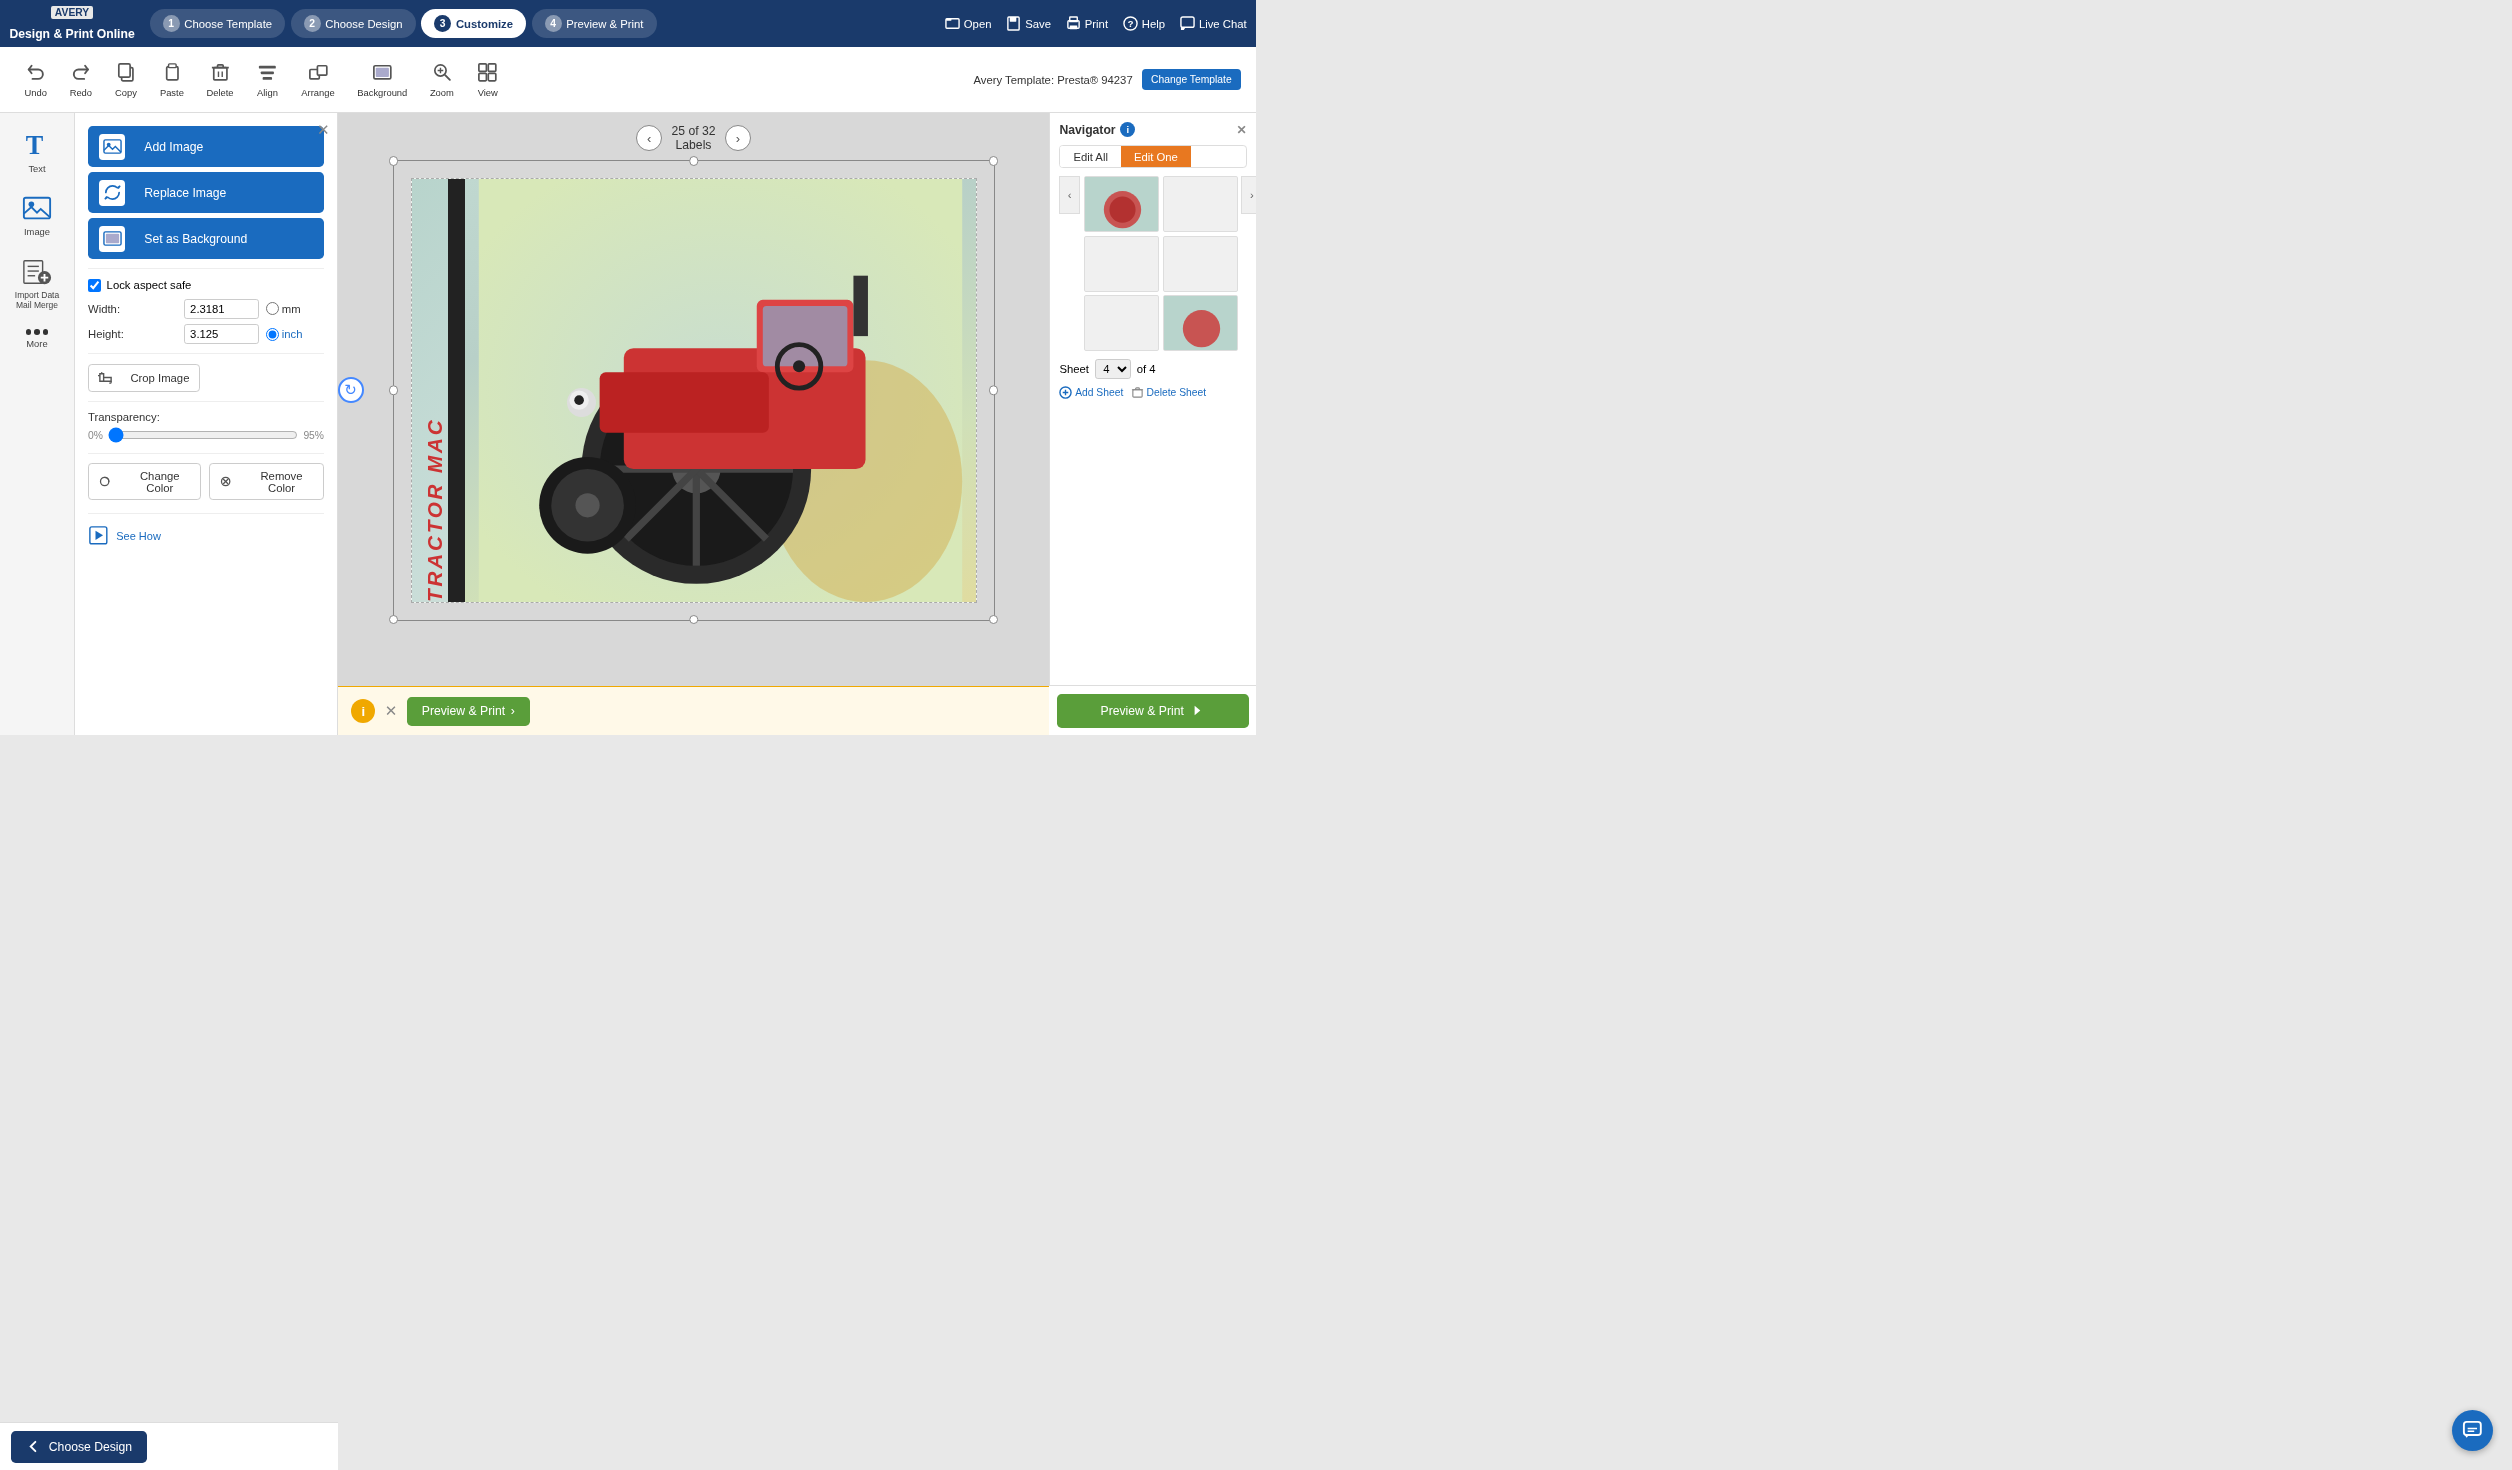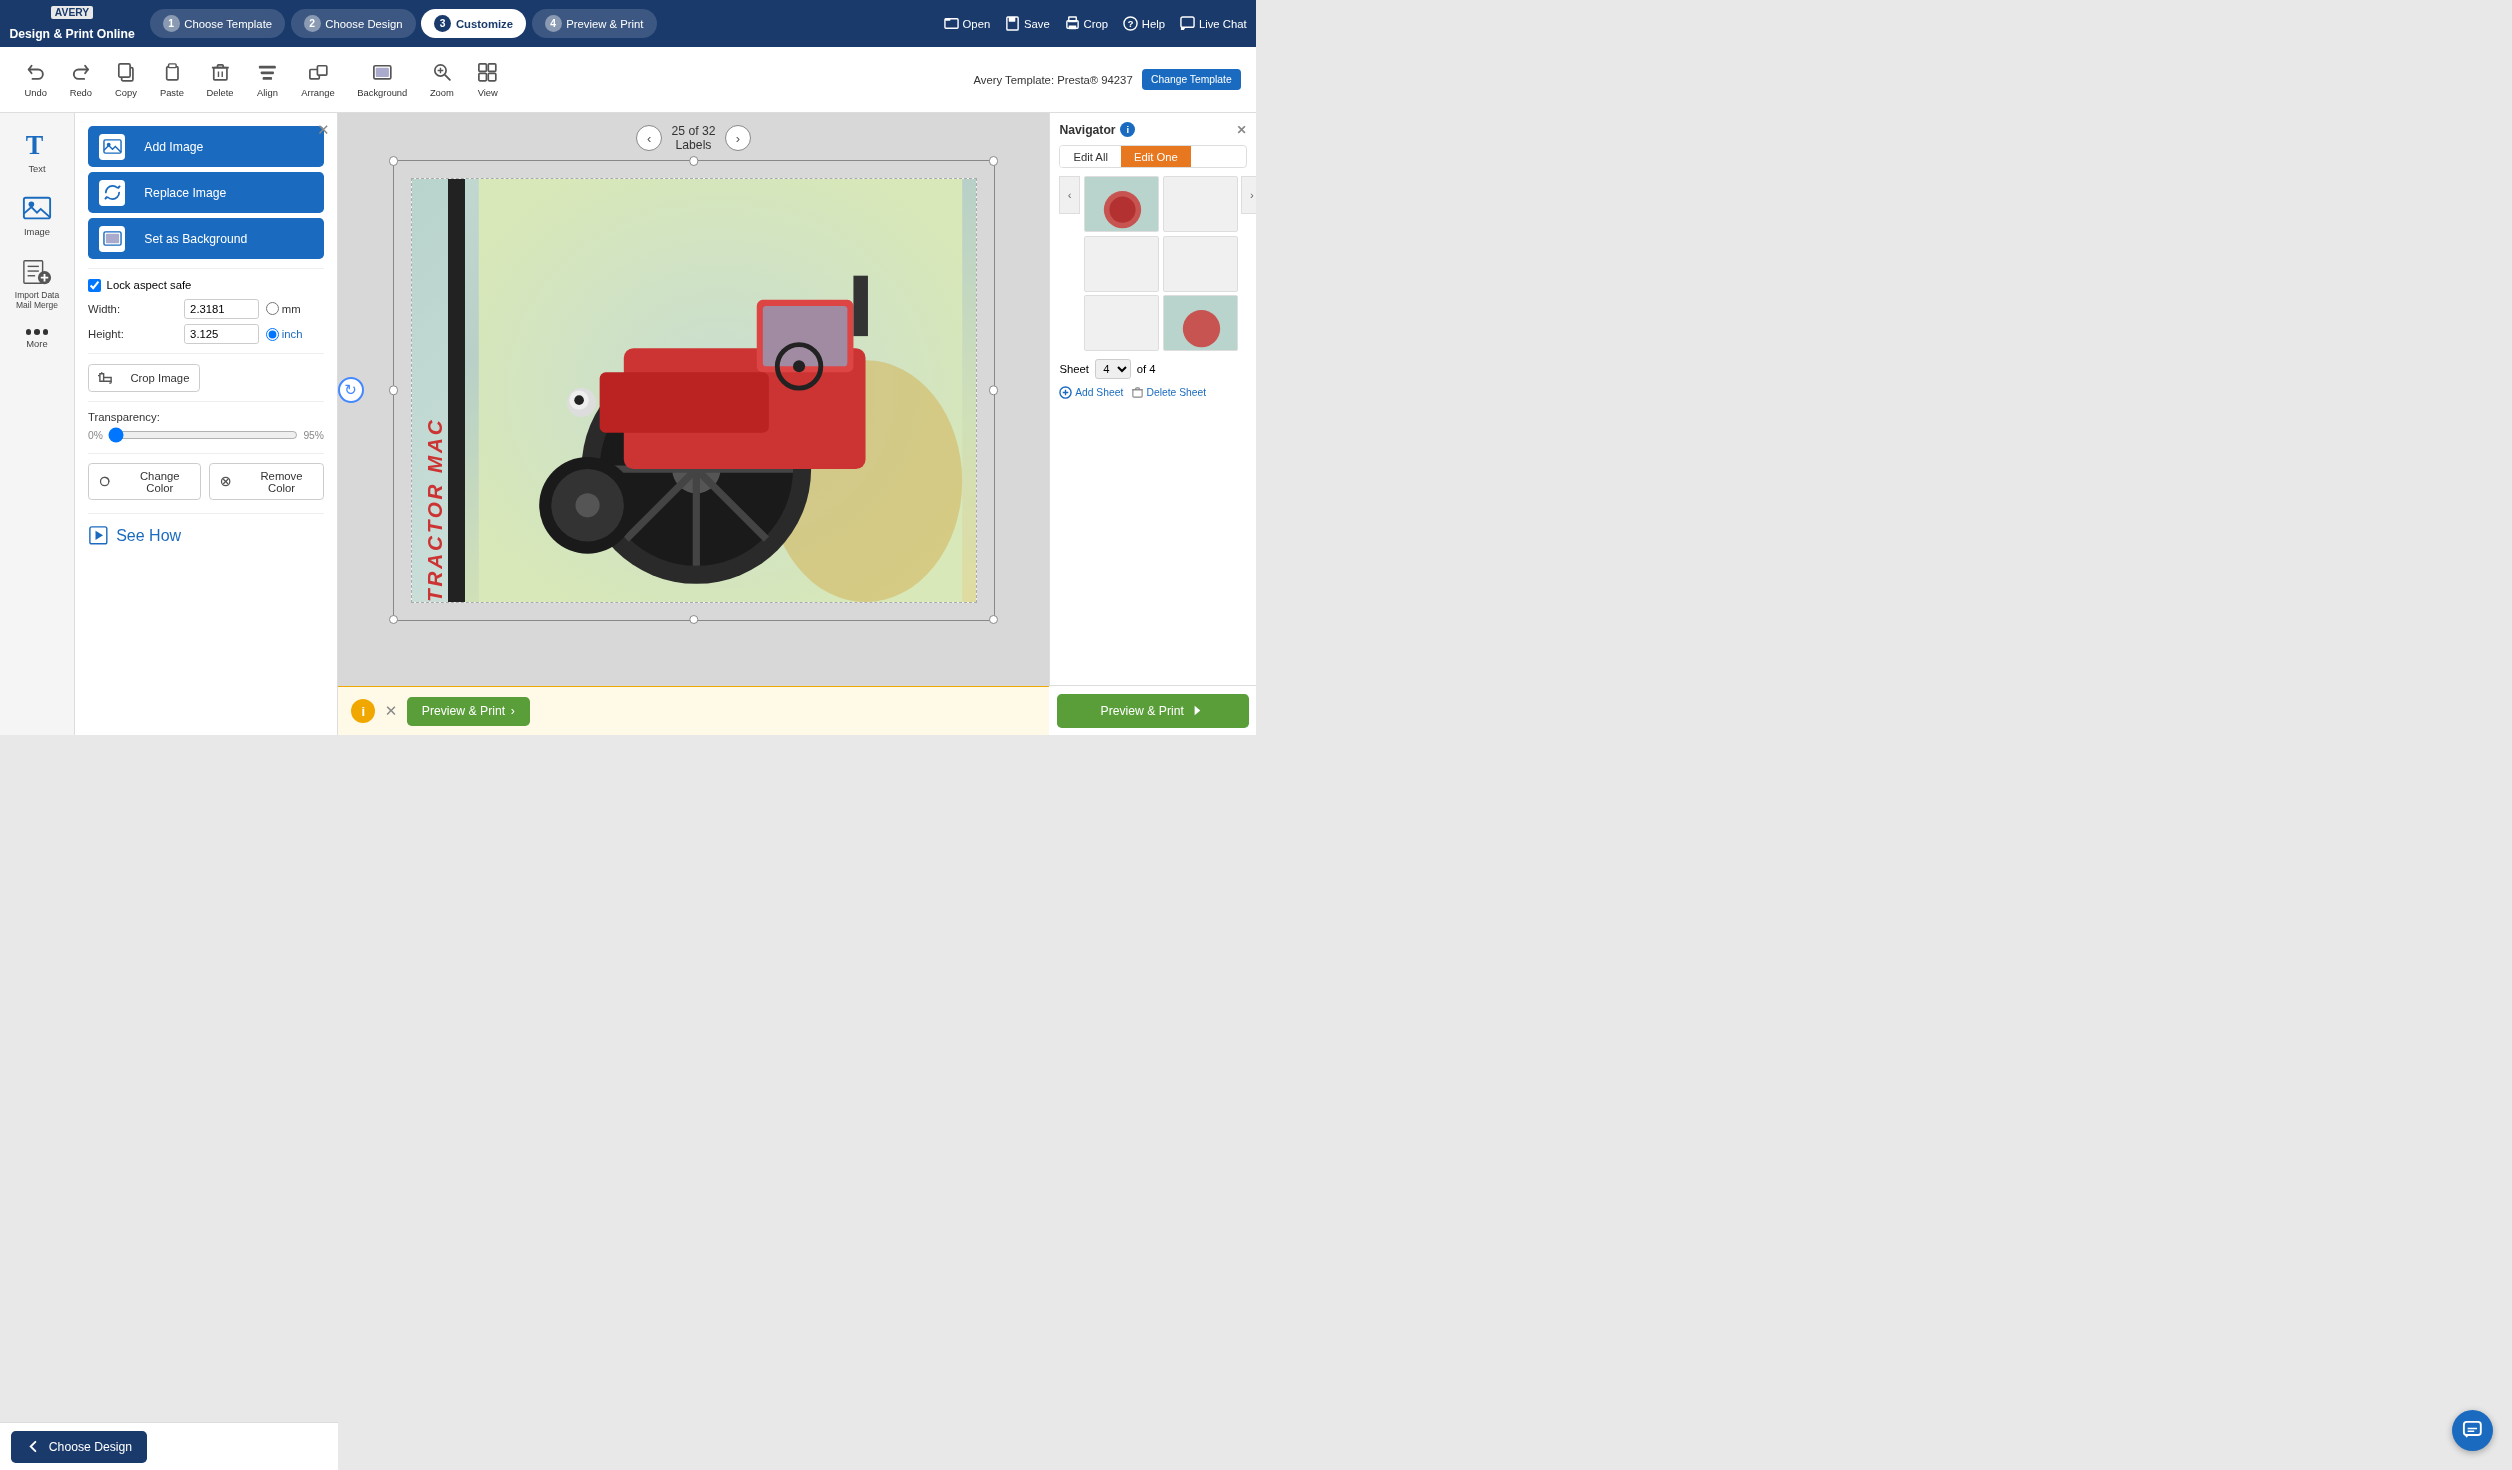--- a/index.html
+++ b/index.html
@@ -246,21 +246,21 @@
     .slider-container span { font-size: 10.3px; color: #888; }
     input[type=range] { flex: 1; }
     .btn-row { display: flex; gap: 7.5px; margin-top: 7.5px; }
     .see-how-row {
       display: flex;
       align-items: center;
       gap: 7.5px;
       margin-top: 13px;
       padding-top: 11.3px;
       border-top: 0.9px solid #eee;
-      font-size: 16px;
+      font-size: 11px;
       color: #1a6bbf;
       cursor: pointer;
     }
     .divider { height: 0.9px; background: #eee; margin: 9.4px 0; }
 
     
     .canvas-area {
       flex: 1;
       background: #d8d8d8;
       display: flex;
@@ -661,21 +661,21 @@
           <rect x="4" y="1" width="7" height="5" rx="0.5" fill="white"></rect>
         </svg>
       <span>Save</span>
     </div>
     <div class="nav-right-btn">
       <svg width="15" height="15" viewBox="0 0 16 16" fill="none">
           <rect x="2" y="5" width="12" height="8" rx="1" stroke="white" stroke-width="1.5"></rect>
           <rect x="4" y="1" width="8" height="5" rx="0.5" stroke="white" stroke-width="1.5"></rect>
           <rect x="4" y="10" width="8" height="4" rx="0.5" fill="white"></rect>
         </svg>
-      <span>Crop</span>
+      <span>Print</span>
     </div>
     <div class="nav-right-btn">
       <svg width="15" height="15" viewBox="0 0 16 16" fill="none" style="font-size:12px">
           <circle cx="8" cy="8" r="7" stroke="white" stroke-width="1.5"></circle>
           <text x="8" y="12" text-anchor="middle" fill="white" font-size="10" font-weight="bold">?</text>
         </svg>
       <span>Help</span>
     </div>
     <div class="nav-right-btn">
       <svg width="15" height="15" viewBox="0 0 16 16" fill="none">

